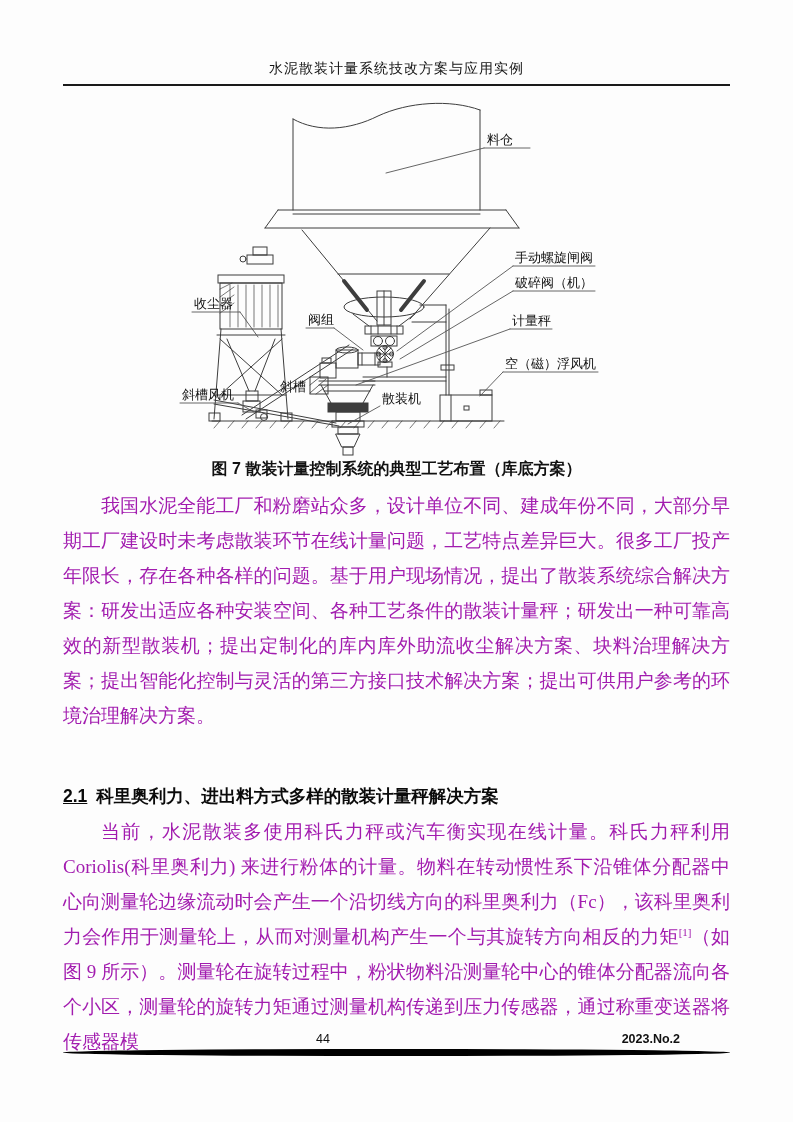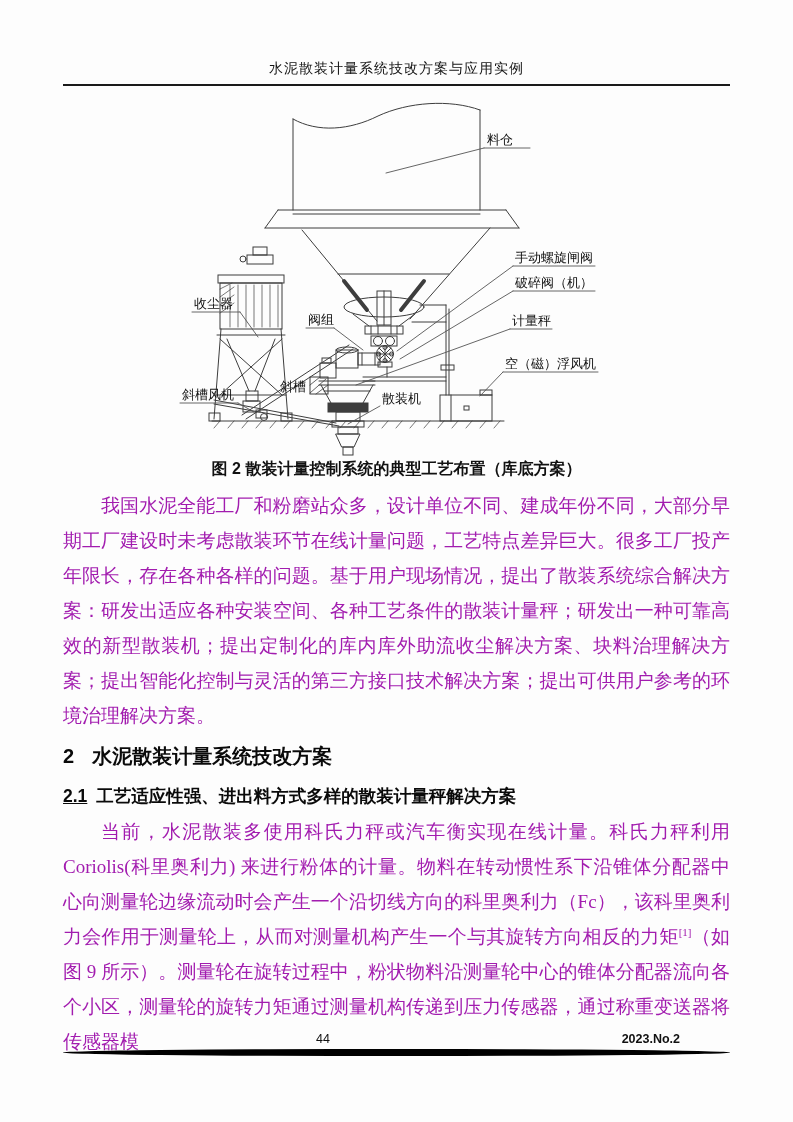--- a/index.html
+++ b/index.html
@@ -203,30 +203,27 @@
     <text x="365" y="190">破碎阀（机）</text>
     <text x="362" y="228">计量秤</text>
     <text x="355" y="271">空（磁）浮风机</text>
     <text x="44" y="211">收尘器</text>
     <text x="158" y="227">阀组</text>
     <text x="32" y="302">斜槽风机</text>
     <text x="130" y="294">斜槽</text>
     <text x="232" y="306">散装机</text>
   </svg>
 
-  <div class="figure-caption">图 2 散装计量控制系统的典型工艺布置（库底方案）</div>
+  <div class="figure-caption">图 7 散装计量控制系统的典型工艺布置（库底方案）</div>
 
   <p class="para para-1">我国水泥全能工厂和粉磨站众多，设计单位不同、建成年份不同，大部分早期工厂建设时未考虑散装环节在线计量问题，工艺特点差异巨大。很多工厂投产年限长，存在各种各样的问题。基于用户现场情况，提出了散装系统综合解决方案：研发出适应各种安装空间、各种工艺条件的散装计量秤；研发出一种可靠高效的新型散装机；提出定制化的库内库外助流收尘解决方案、块料治理解决方案；提出智能化控制与灵活的第三方接口技术解决方案；提出可供用户参考的环境治理解决方案。</p>
 
-  <div class="sec-h2">
-    <span class="sec-num">2</span><span>水泥散装计量系统技改方案</span>
-  </div>
 
   <div class="sec-h3">
-    <span class="sec-num">2.1</span><span>工艺适应性强、进出料方式多样的散装计量秤解决方案</span>
+    <span class="sec-num">2.1</span><span>科里奥利力、进出料方式多样的散装计量秤解决方案</span>
   </div>
 
   <p class="para para-2"><span>当前，水泥散装多使用科氏力秤或汽车衡实现在线计量。科氏力秤利用Coriolis(科里奥利力) 来进行粉体的计量。物料在转动惯性系下沿锥体分配器中心向测量轮边缘流动时会产生一个沿切线方向的科里奥利力（Fc），该科里奥利力会作用于测量轮上，从而对测量机构产生一个与其旋转方向相反的力矩</span><sup>[1]</sup><span>（如图 9 所示）。测量轮在旋转过程中，粉状物料沿测量轮中心的锥体分配器流向各个小区，测量轮的旋转力矩通过测量机构传递到压力传感器，通过称重变送器将传感器模</span></p>
 
   <div class="footer-bar"></div>
   <div class="footer-row">
     <span class="page-number">44</span>
     <span class="journal-issue">2023.No.2</span>
   </div>
 

